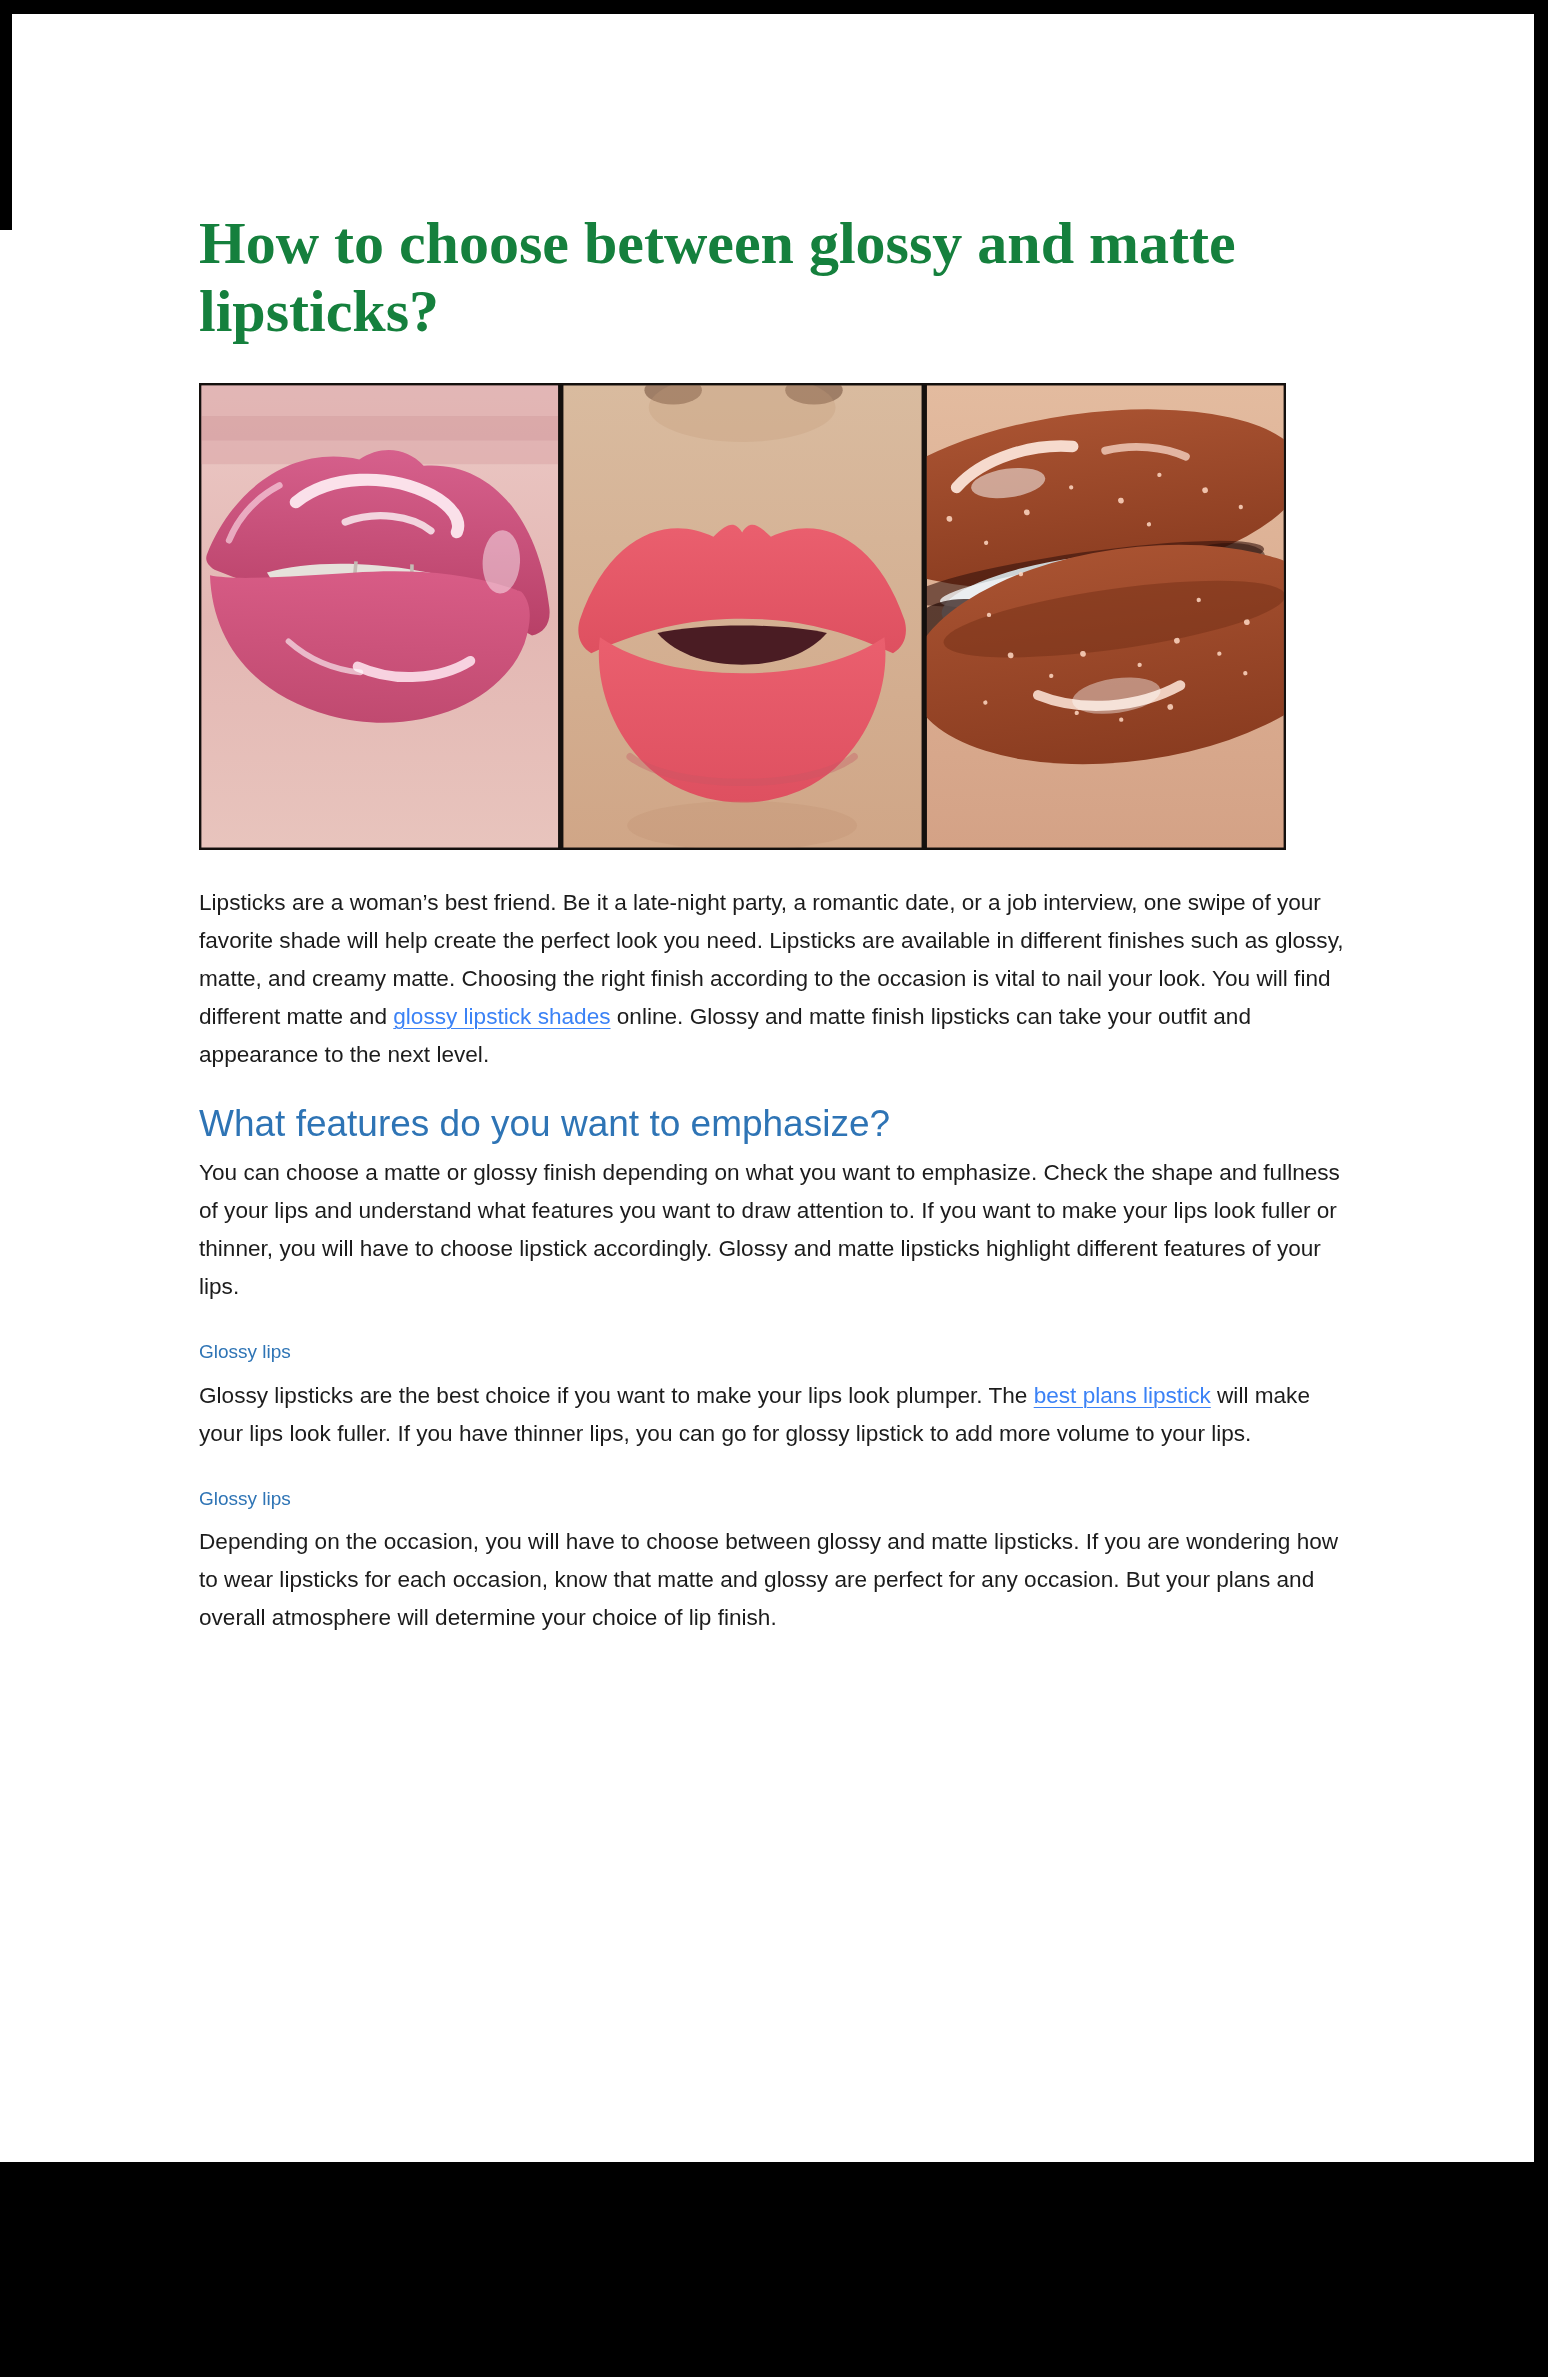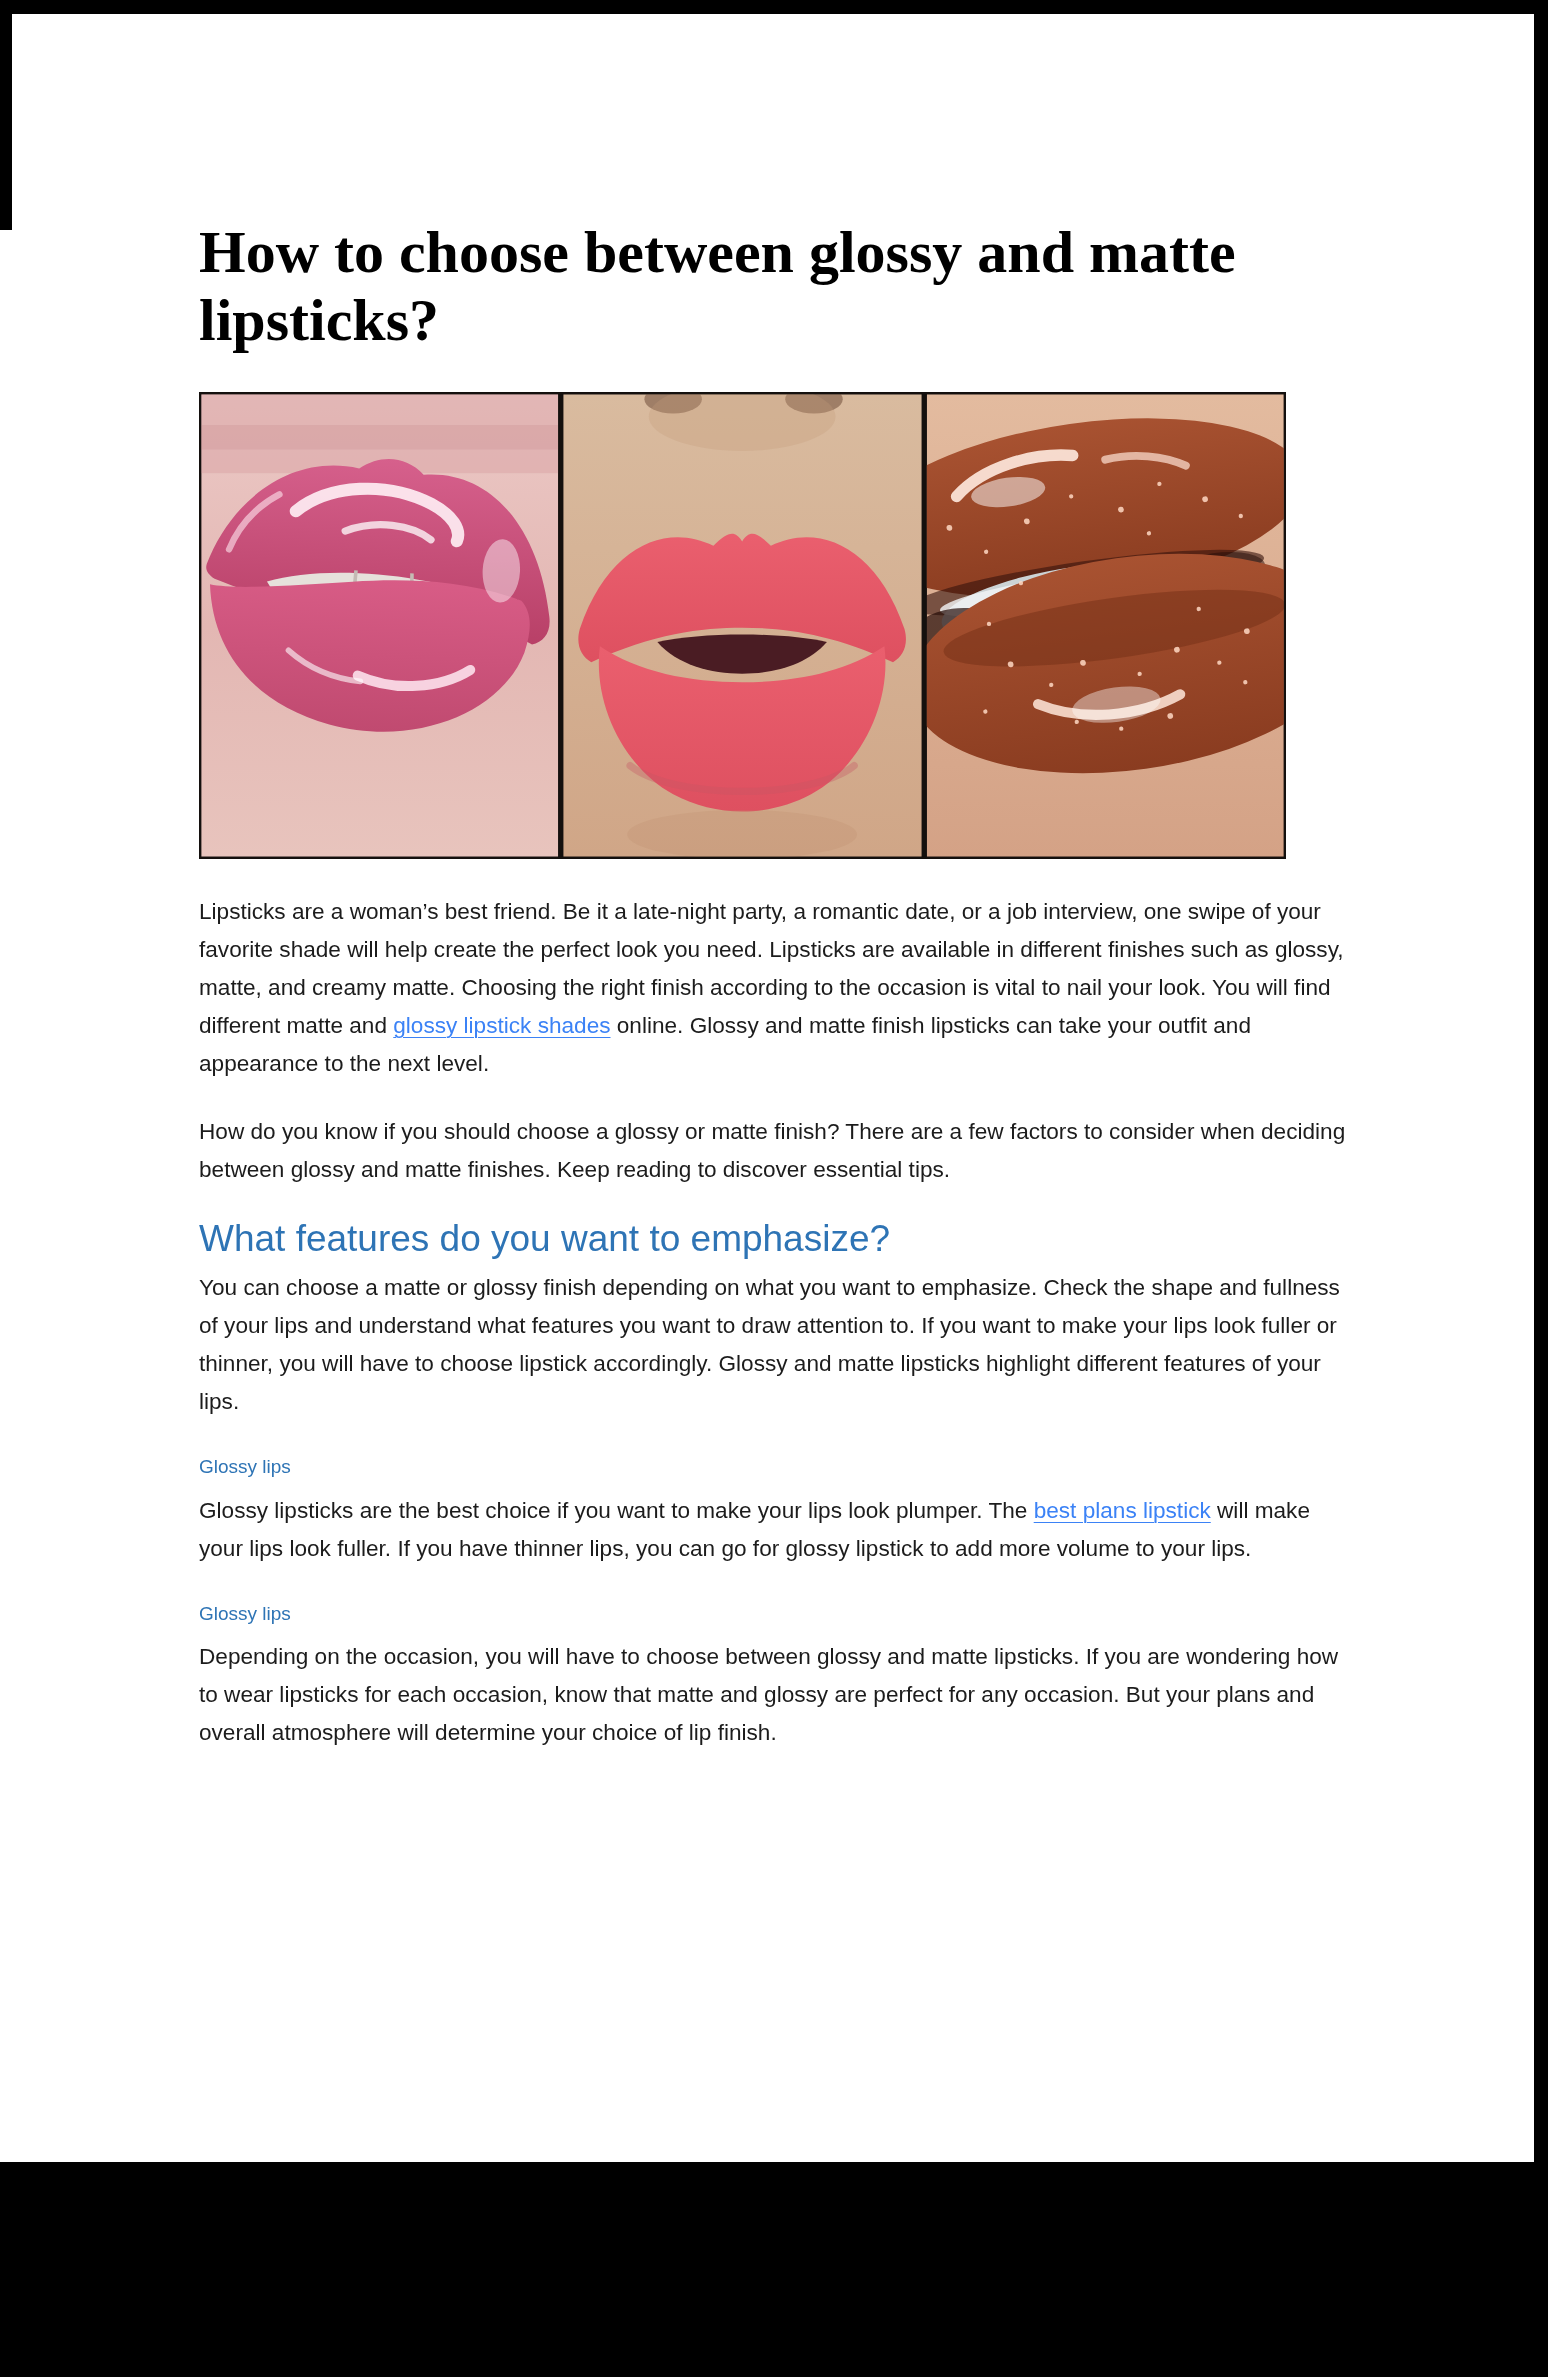--- a/index.html
+++ b/index.html
@@ -25,22 +25,22 @@
   .content {
     box-sizing: border-box;
     width: 1534px;
     padding: 187px 183px 0 199px;
   }
   h1.doc-title {
     font-family: "Liberation Serif", serif;
     font-weight: 700;
     font-size: 60px;
     line-height: 68px;
-    color: #000000;
-    margin: 17px 0 38px 0;
+    color: #15803d;
+    margin: 8px 0 38px 0;
   }
   figure.hero {
     margin: 0 0 34px 0;
     padding: 0;
     width: 1087px; height: 467px;
   }
   p.body-p {
     font-size: 22.6px;
     line-height: 38px;
     color: #1c1c1c;
@@ -197,21 +197,20 @@
             </g>
           </g>
         </g>
 
         <rect x="1.5" y="1.5" width="1510" height="647" fill="none" stroke="#14100e" stroke-width="3"></rect>
       </svg>
     </figure>
 
     <p class="body-p"><span>Lipsticks are a woman’s best friend. Be it a late-night party, a romantic date, or a job interview, one swipe of your favorite shade will help create the perfect look you need. Lipsticks are available in different finishes such as glossy, matte, and creamy matte. Choosing the right finish according to the occasion is vital to nail your look. You will find different matte and </span><a class="doc-link">glossy lipstick shades</a><span> online. Glossy and matte finish lipsticks can take your outfit and appearance to the next level.</span></p>
 
-    <p class="body-p">How do you know if you should choose a glossy or matte finish? There are a few factors to consider when deciding between glossy and matte finishes. Keep reading to discover essential tips.</p>
 
     <h2 class="sec">What features do you want to emphasize?</h2>
     <p class="body-p">You can choose a matte or glossy finish depending on what you want to emphasize. Check the shape and fullness of your lips and understand what features you want to draw attention to. If you want to make your lips look fuller or thinner, you will have to choose lipstick accordingly. Glossy and matte lipsticks highlight different features of your lips.</p>
 
     <h3 class="subsec">Glossy lips</h3>
     <p class="body-p"><span>Glossy lipsticks are the best choice if you want to make your lips look plumper. The </span><a class="doc-link">best plans lipstick</a><span> will make your lips look fuller. If you have thinner lips, you can go for glossy lipstick to add more volume to your lips.</span></p>
 
     <h3 class="subsec">Glossy lips</h3>
 
     <p class="body-p">Depending on the occasion, you will have to choose between glossy and matte lipsticks. If you are wondering how to wear lipsticks for each occasion, know that matte and glossy are perfect for any occasion. But your plans and overall atmosphere will determine your choice of lip finish.</p>

